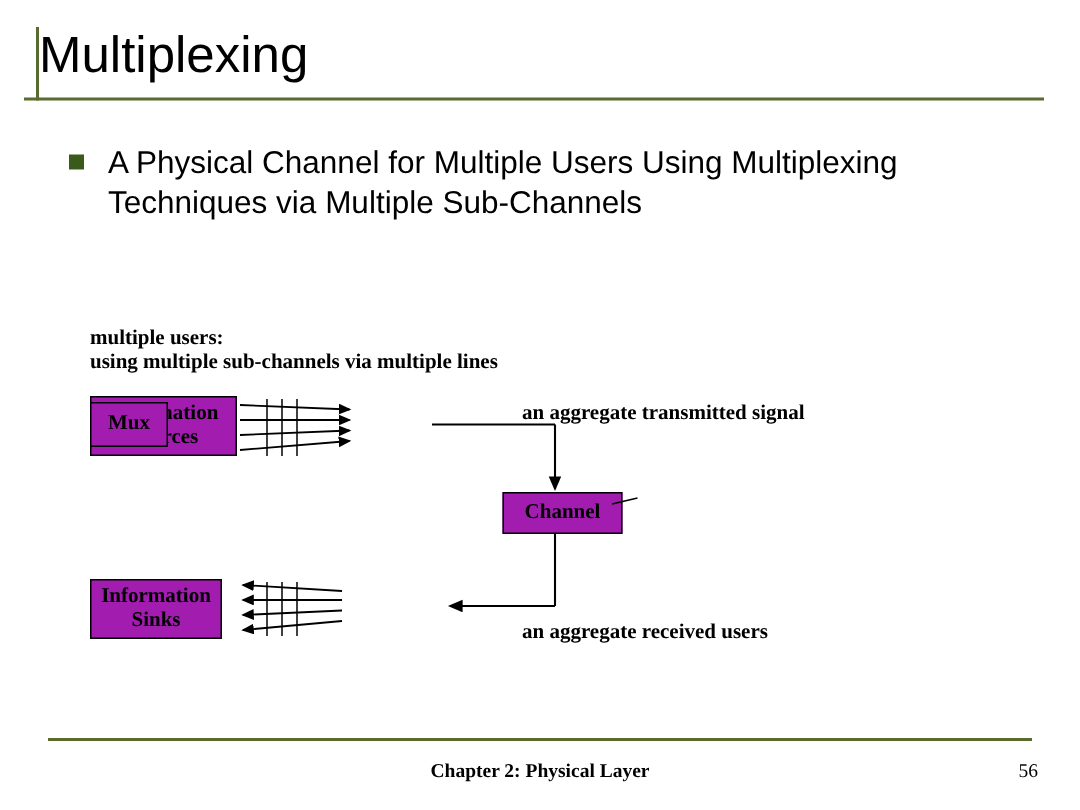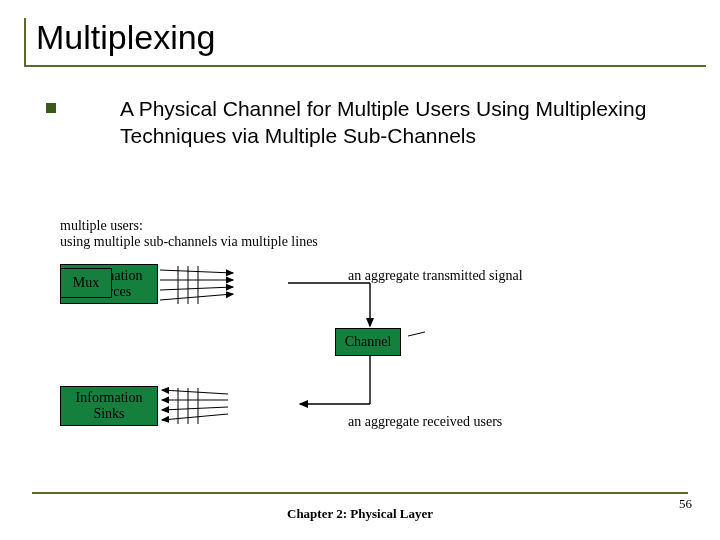--- a/index.html
+++ b/index.html
@@ -12,39 +12,37 @@
     overflow: hidden;
   }
   .slide {
     width: 100%;
     height: 100%;
     position: relative;
     padding: 18px 24px 0 24px;
   }
   .title-block {
     border-left: 2px solid #5a6b2f;
-    padding-left: 10px;
   }
   .title {
     font-size: 34px;
     font-weight: 400;
     color: #000;
     padding-bottom: 8px;
   }
   .title-underline {
     border-bottom: 2px solid #5a6b2f;
     margin-left: -10px;
     width: 680px;
   }
   .content {
     margin-top: 28px;
     padding-left: 22px;
     display: flex;
     align-items: flex-start;
-    gap: 48px;
   }
   .bullet-sq {
     width: 10px;
     height: 10px;
     background: #3a5a1a;
     margin-top: 8px;
     margin-right: 16px;
     flex-shrink: 0;
   }
   .body-text {
@@ -54,26 +52,27 @@
   }
   .diagram {
     position: absolute;
     left: 60px;
     top: 218px;
     width: 560px;
     height: 230px;
     font-family: "Times New Roman", serif;
     font-size: 14px;
     color: #000;
+    font-weight: bold;
   }
   .d-label { position: absolute; }
   .d-box {
     position: absolute;
     border: 1.5px solid #000;
-    background: #15803d;
+    background: #a21caf;
     display: flex;
     align-items: center;
     justify-content: center;
     text-align: center;
     font-size: 14px;
     line-height: 1.15;
     padding: 2px 4px;
   }
   .footer-line {
     position: absolute;
@@ -88,21 +87,21 @@
     left: 0;
     width: 100%;
     text-align: center;
     font-family: "Times New Roman", serif;
     font-size: 13px;
     font-weight: bold;
     margin-top: 32px;
   }
   .page-num {
     position: absolute;
-    bottom: 28px;
+    bottom: 18px;
     right: 28px;
     font-family: "Times New Roman", serif;
     font-size: 13px;
   }
   svg.arrows { position: absolute; left: 0; top: 0; overflow: visible; }
 </style>
 </head>
 <body>
 
 <div class="slide">
@@ -118,24 +117,24 @@
 
   <div class="diagram">
     <div class="d-label" style="left:0;top:0;white-space:pre-line;">multiple users:
 using multiple sub-channels via multiple lines</div>
 
     <div class="d-box" style="left:0;top:46px;width:98px;height:40px;white-space:pre-line;">Information
 Sources</div>
     <div class="d-box" style="left:175;top:50px;width:52px;height:30px;">Mux</div>
     <div class="d-label" style="left:288px;top:50px;">an aggregate transmitted signal</div>
 
-    <div class="d-box" style="left:275px;top:110px;width:66px;height:28px;">Channel</div>
+    <div class="d-box" style="left:275px;top:110px;width:80px;height:28px;">Channel</div>
 
     <div class="d-box" style="left:170;top:172px;width:66px;height:28px;">Demux</div>
-    <div class="d-box" style="left:0;top:168px;width:98px;height:40px;white-space:pre-line;">Information
+    <div class="d-box" style="left:0;top:168px;width:88px;height:40px;white-space:pre-line;">Information
 Sinks</div>
     <div class="d-label" style="left:288px;top:196px;">an aggregate received users</div>
 
     <svg class="arrows" width="560" height="230">
       <defs>
         <marker id="ah" markerWidth="8" markerHeight="8" refX="6" refY="3" orient="auto">
           <path d="M0,0 L7,3 L0,6 Z" fill="#000"></path>
         </marker>
       </defs>
 

